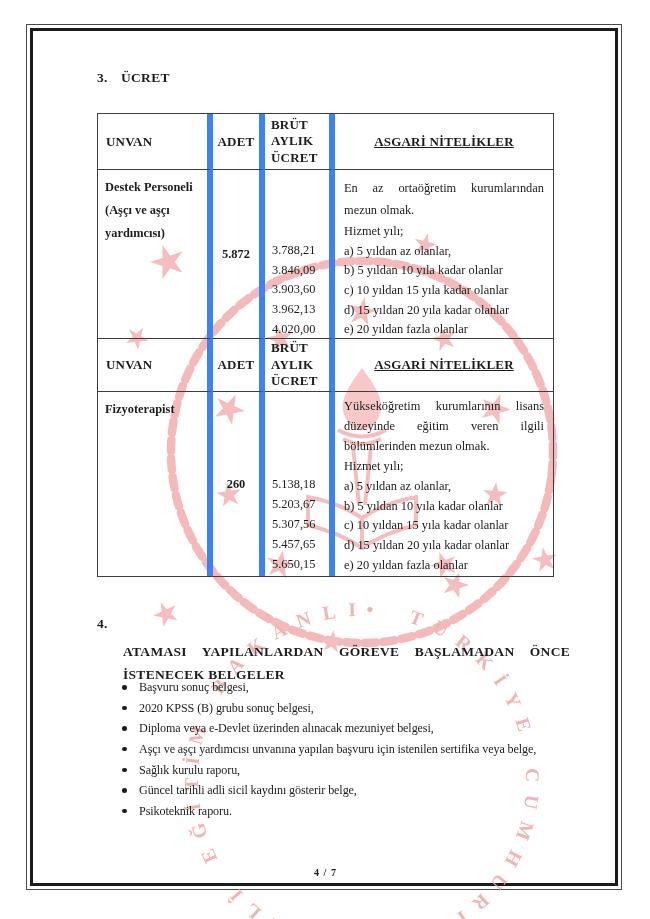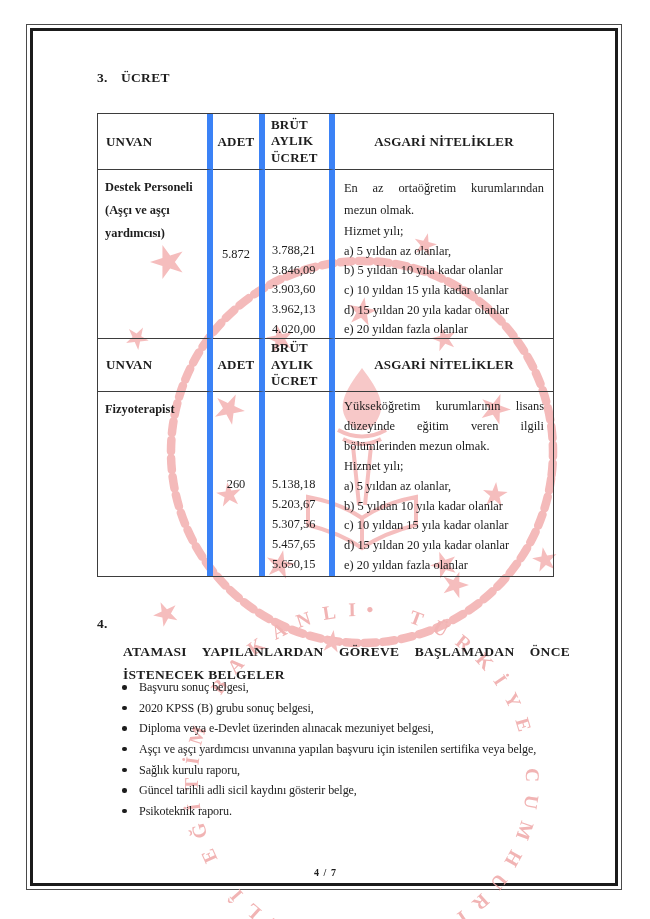--- a/index.html
+++ b/index.html
@@ -25,23 +25,23 @@
          grid-template-columns:115px 52px 70px 1fr;
          grid-template-rows:56px 169px 53px 184px;
          border:1px solid #3d3d3d; font-size:12.4px; }
   .cell { border-right:6px solid #3b82f6; border-bottom:1px solid #3d3d3d; overflow:hidden; }
   .cell.c4 { border-right:none; }
   .cell.rlast { border-bottom:none; }
   .th { font-weight:bold; font-size:13px; display:flex; align-items:center; letter-spacing:.2px; }
   .th.c1 { padding-left:8px; }
   .th.c2 { justify-content:center; }
   .th.c3 { padding-left:6px; line-height:16.5px; }
-  .th.c4 { justify-content:center; text-align:center; }
+  .th.c4 { justify-content:center; text-align:center;text-decoration:underline; }
   .unvan-cell { display:flex; padding:6px 7px; line-height:23px;font-weight:bold; }
-  .adet-cell  { display:flex; align-items:center; justify-content:center; }
+  .adet-cell  { display:flex; align-items:center; justify-content:center;font-weight:bold; }
   .ucret-cell { padding-left:7px; }
   .ucret-cell.r1 { padding-top:71px; line-height:19.7px; }
   .ucret-cell.r2 { padding-top:83px; line-height:19.9px; }
   .nitelik-cell { padding:8px 9px 8px 9px; }
   .nitelik-cell .egitim { text-align:justify; }
   .r1n .egitim { line-height:21.5px; }
   .r1n .hizmet { line-height:20.5px; }
   .r1n .kademe { line-height:19.7px; }
   .r2n { padding-top:5px; }
   .r2n .egitim { line-height:19.9px; }

